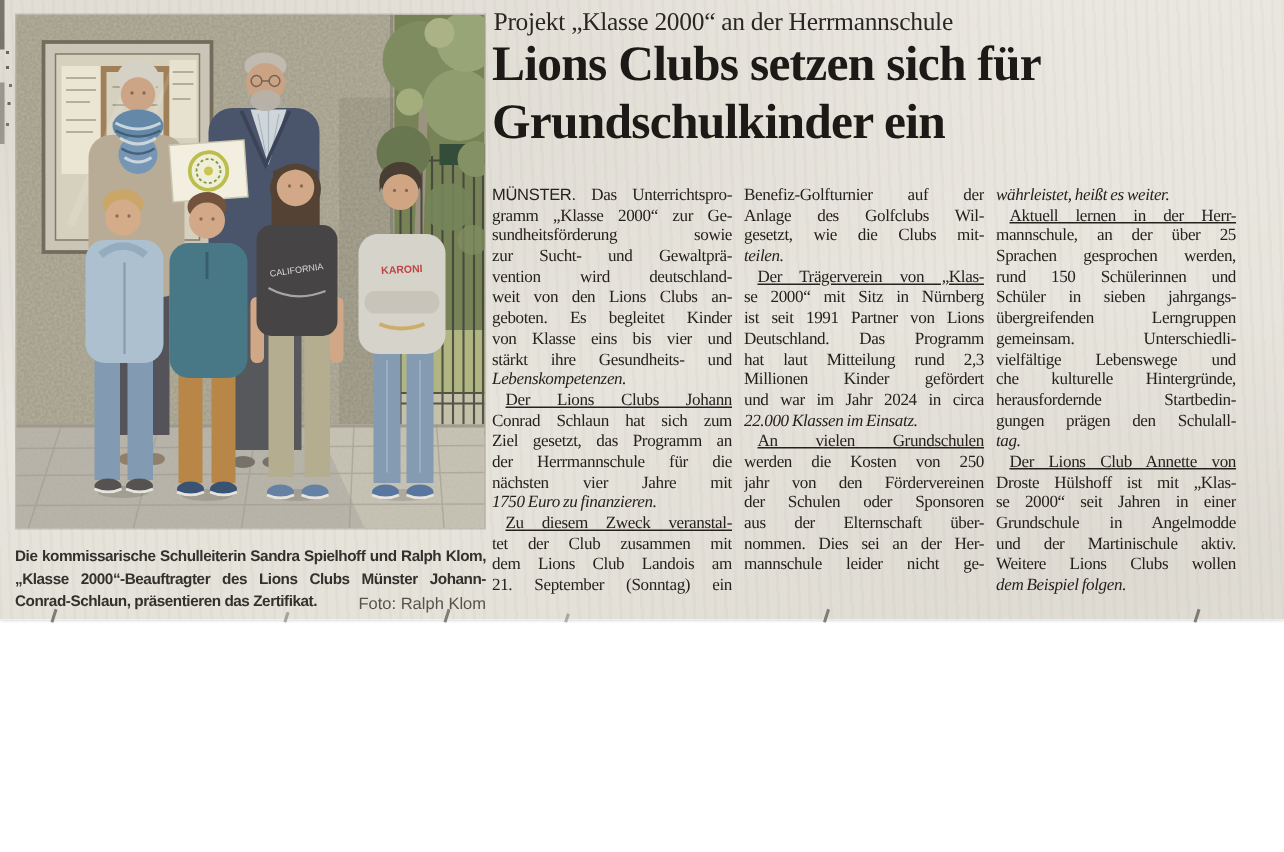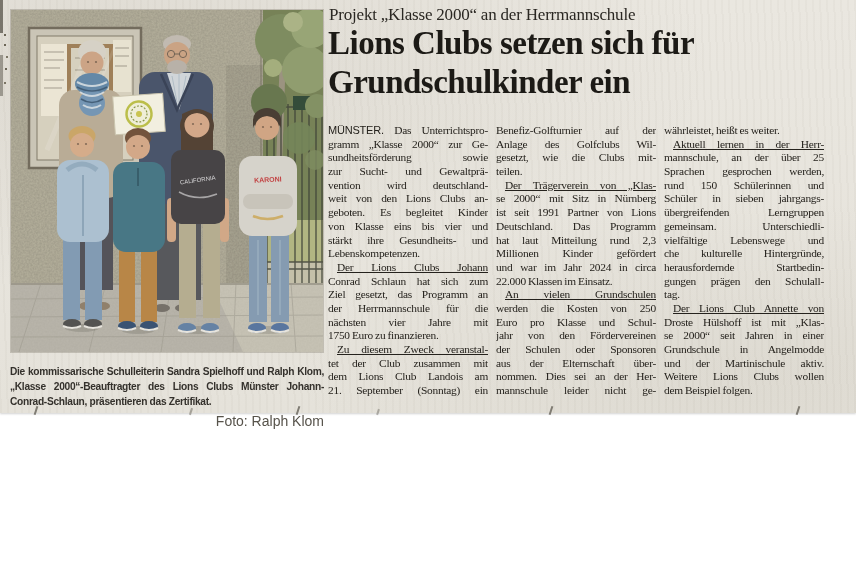--- a/index.html
+++ b/index.html
@@ -25,39 +25,39 @@
   .photo{position:absolute;left:11px;top:10px;width:312px;height:342px;
     box-shadow:0 0 0 1px rgba(100,95,80,0.28);background:#b3af9c;}
   .photo svg{display:block;}
 
   
   .caption{
     position:absolute;left:10px;top:355px;width:314px;
     font-family:"Liberation Sans",sans-serif;font-size:10.2px;font-weight:700;
     letter-spacing:-0.3px;line-height:14.8px;color:#34312c;text-align:justify;
   }
-  .credit{float:right;font-weight:400;font-size:14px;color:#57534b;letter-spacing:0;margin-top:19px;}
+  .credit{float:right;font-weight:400;font-size:11px;color:#57534b;letter-spacing:0;margin-top:1px;}
 
   
   .kicker{
     position:absolute;left:329px;top:5px;font-size:17px;letter-spacing:-0.2px;color:#2a2722;
   }
   .headline{
     position:absolute;left:328px;top:24px;width:420px;
     font-size:33px;font-weight:700;line-height:39px;letter-spacing:-0.5px;color:#1c1a16;
   }
 
   
   .columns{position:absolute;left:328px;top:124px;display:flex;gap:8px;}
   .col{width:160px;}
   .bl{
     font-size:11.4px;letter-spacing:-0.25px;word-spacing:-0.5px;line-height:13.7px;height:13.7px;
     overflow:hidden;color:#25221d;text-align:justify;text-align-last:justify;
   }
-  .bl.pe{text-align-last:left;}
+  .bl.pe{text-align-last:left;font-style:italic;}
   .bl.pi{text-indent:9px;text-decoration:underline;}
   .lead{font-family:"Liberation Sans",sans-serif;font-weight:400;font-size:11px;letter-spacing:-0.2px;}
 </style>
 </head>
 <body>
 
 <div class="clipping">
 
   <div class="edge-mark" style="top:0;height:33px;"></div>
   <div class="edge-mark" style="top:55px;height:41px;opacity:.5;"></div>
@@ -326,21 +326,20 @@
         <div class="bl pi">Der Trägerverein von „Klas-</div>
         <div class="bl">se 2000“ mit Sitz in Nürnberg</div>
         <div class="bl">ist seit 1991 Partner von Lions</div>
         <div class="bl">Deutschland. Das Programm</div>
         <div class="bl">hat laut Mitteilung rund 2,3</div>
         <div class="bl">Millionen Kinder gefördert</div>
         <div class="bl">und war im Jahr 2024 in circa</div>
         <div class="bl pe">22.000 Klassen im Einsatz.</div>
         <div class="bl pi">An vielen Grundschulen</div>
         <div class="bl">werden die Kosten von 250</div>
-        <div class="bl">Euro pro Klasse und Schul-</div>
         <div class="bl">jahr von den Fördervereinen</div>
         <div class="bl">der Schulen oder Sponsoren</div>
         <div class="bl">aus der Elternschaft über-</div>
         <div class="bl">nommen. Dies sei an der Her-</div>
         <div class="bl">mannschule leider nicht ge-</div>
       </div>
     <div class="col">
         <div class="bl pe">währleistet, heißt es weiter.</div>
         <div class="bl pi">Aktuell lernen in der Herr-</div>
         <div class="bl">mannschule, an der über 25</div>

